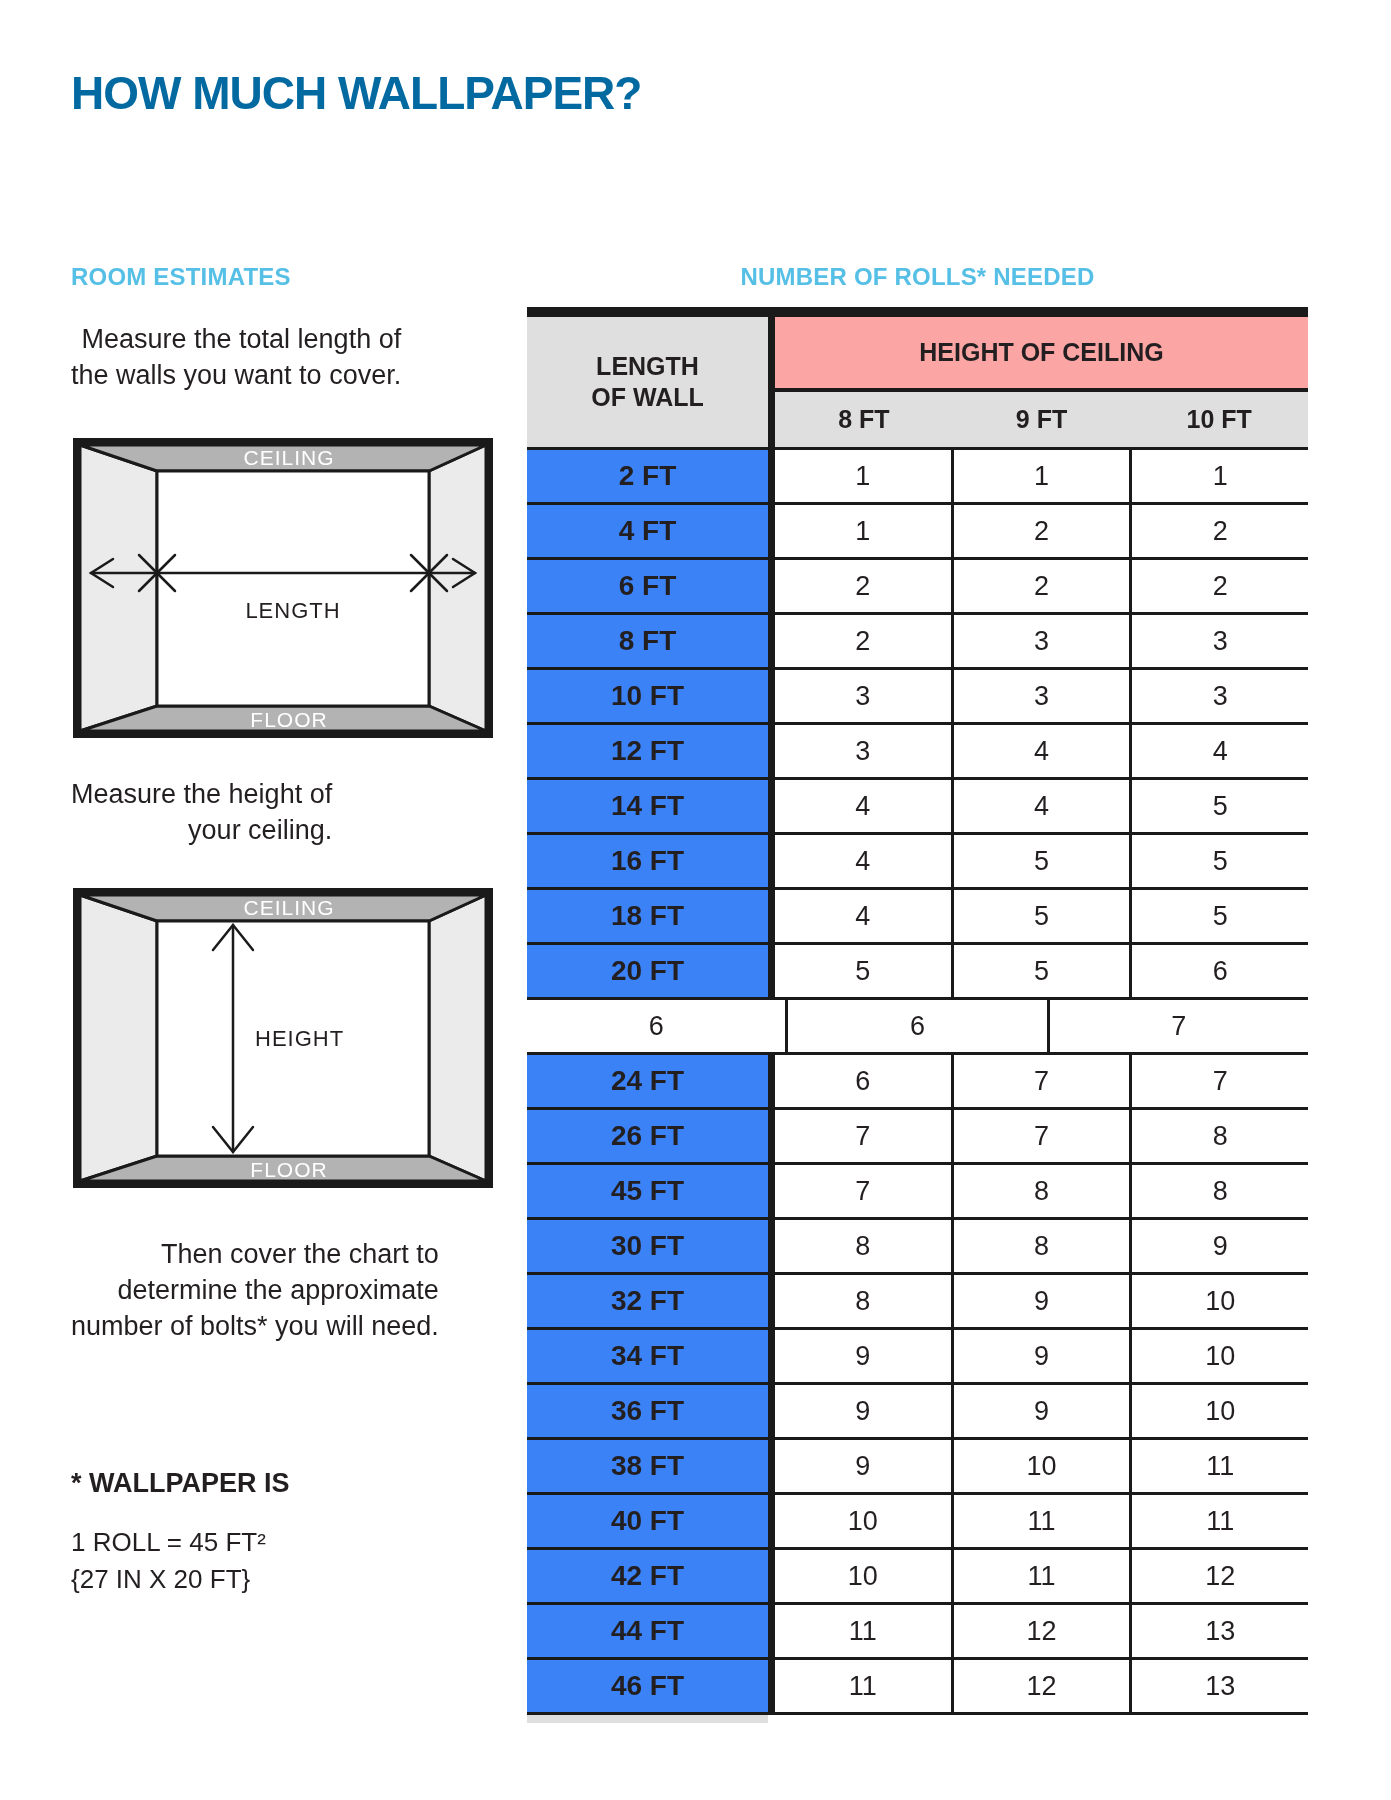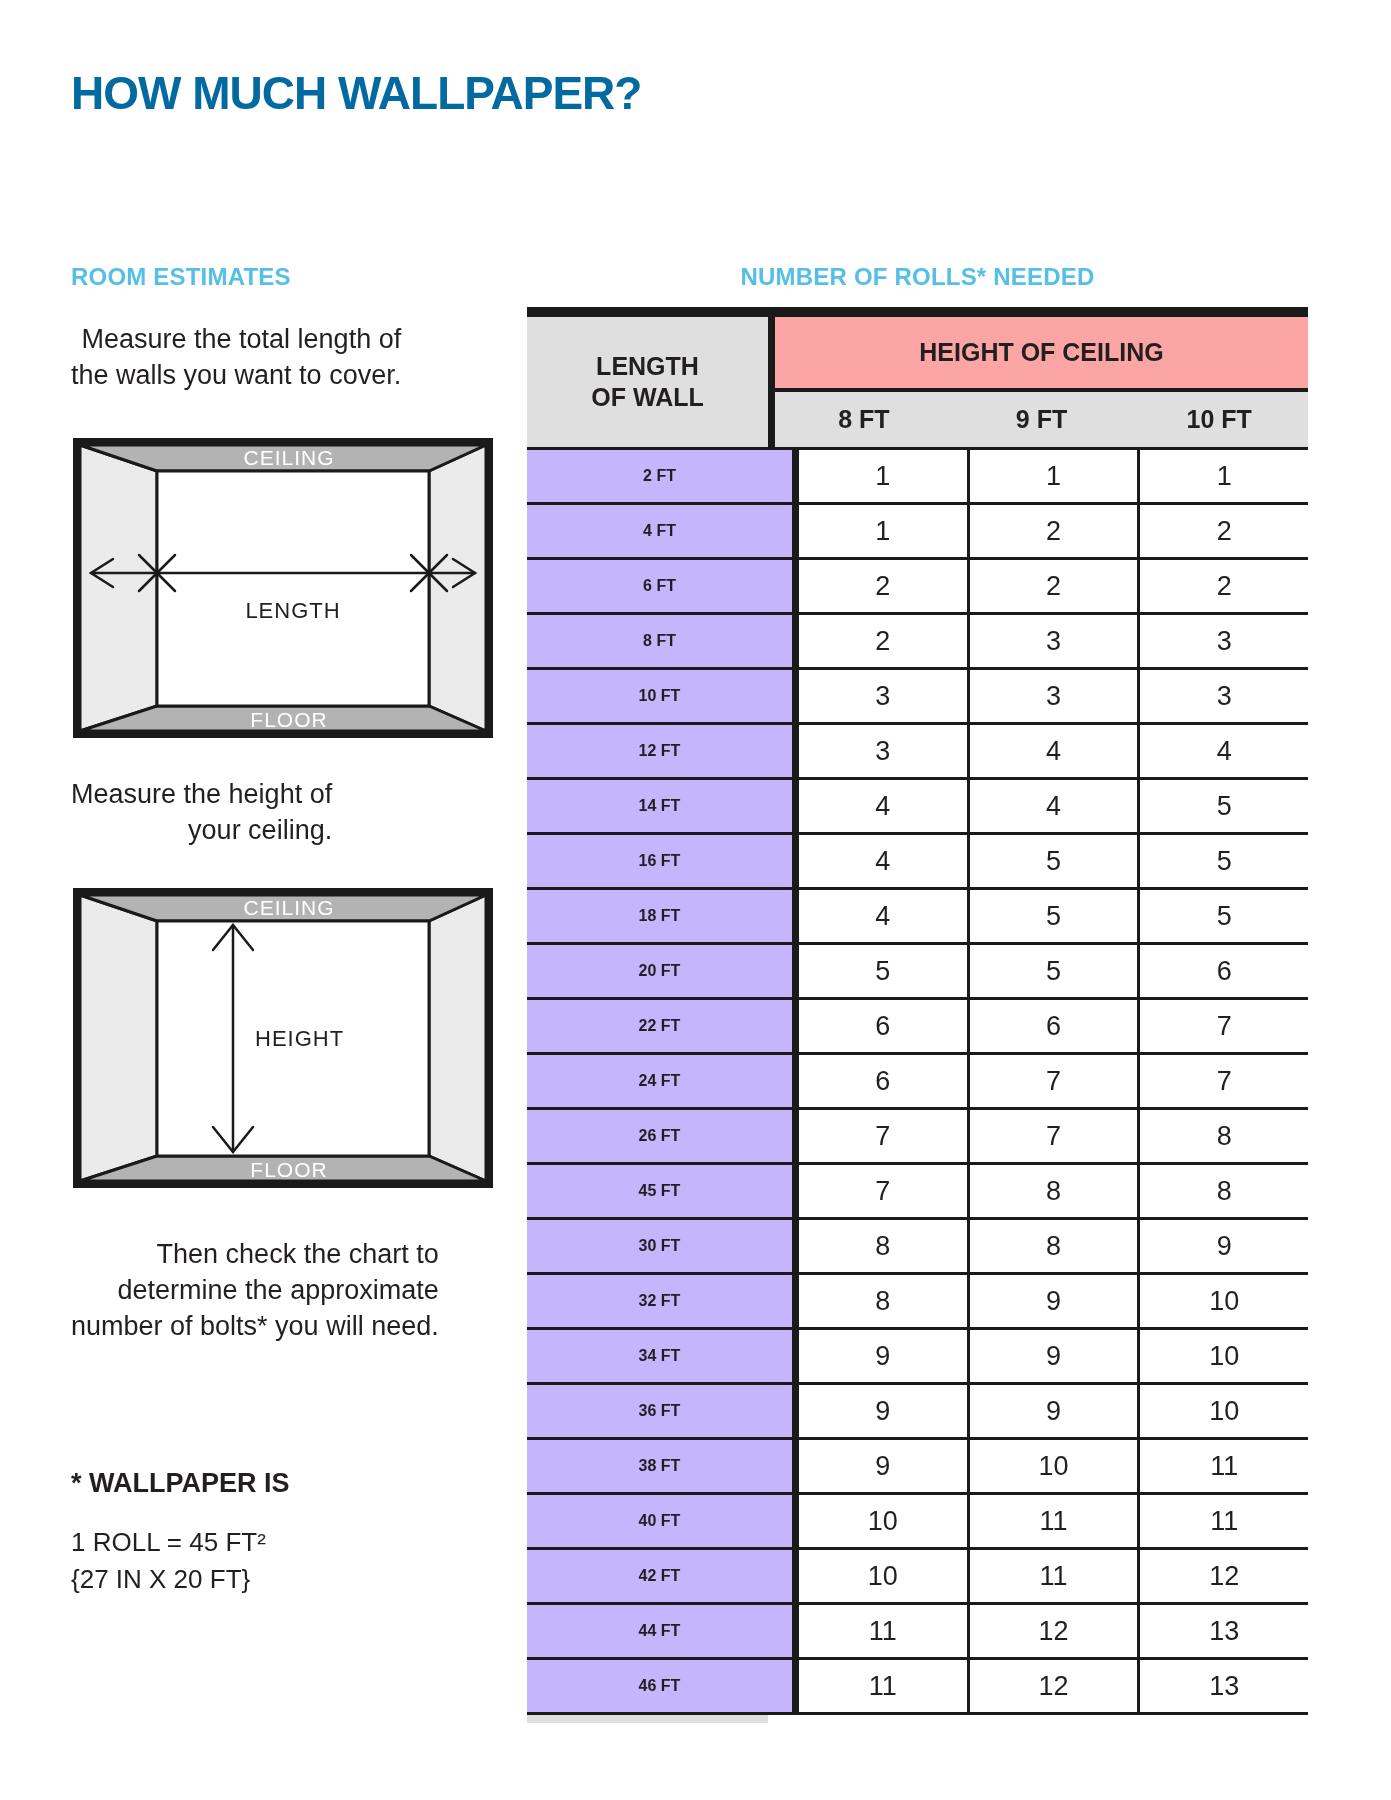--- a/index.html
+++ b/index.html
@@ -63,24 +63,24 @@
     display:flex; align-items:center; justify-content:center;
     font-size:25px; font-weight:bold;
   }
   .subrow { flex:1; background:#DFDFDF; display:flex; }
   .sub {
     flex:1; display:flex; align-items:center; justify-content:center;
     font-size:25px; font-weight:bold;
   }
   .trow { display:flex; height:55px; box-sizing:border-box; border-top:3px solid #1A1A1A; }
   .rlabel {
-    width:272px; box-sizing:border-box; border-right:7px solid #1A1A1A;
-    background:#c4b5fd;
+    width:248px; box-sizing:border-box; border-right:7px solid #1A1A1A;
+    background:#3b82f6;
     display:flex; align-items:center; justify-content:center;
-    font-size:16px; font-weight:bold;
+    font-size:28px; font-weight:bold;
   }
   .cell {
     flex:1; background:#ffffff;
     display:flex; align-items:center; justify-content:center;
     font-size:27px;
   }
   .cell + .cell { border-left:3px solid #1A1A1A; }
   .tbottom { height:3px; background:#1A1A1A; }
   .tsliver { height:8px; width:241px; background:#DFDFDF; }
 </style>
@@ -133,21 +133,21 @@
   <text x="216" y="289" text-anchor="middle" class="diag-label-white">FLOOR</text>
   <g stroke="#1A1A1A" stroke-width="2.5" fill="none" stroke-linecap="round">
     <line x1="160" y1="37" x2="160" y2="264"></line>
     <polyline points="140,62 160,37 180,62"></polyline>
     <polyline points="140,239 160,264 180,239"></polyline>
   </g>
   <text x="182" y="158" text-anchor="start" class="diag-label-black">HEIGHT</text>
 </svg>
 
 <div class="abs para para3">
-  <div>Then check the chart to</div>
+  <div>Then cover the chart to</div>
   <div>determine the approximate</div>
   <div>number of bolts* you will need.</div>
 </div>
 
 <div class="abs footnote">
   <div>* WALLPAPER IS</div>
 </div>
 
 <div class="abs rollspec">
   <div>1 ROLL = 45 FT²</div>
@@ -227,21 +227,20 @@
         <div class="cell">5</div>
         <div class="cell">5</div>
       </div>
       <div class="trow">
         <div class="rlabel">20 FT</div>
         <div class="cell">5</div>
         <div class="cell">5</div>
         <div class="cell">6</div>
       </div>
       <div class="trow">
-        <div class="rlabel">22 FT</div>
         <div class="cell">6</div>
         <div class="cell">6</div>
         <div class="cell">7</div>
       </div>
       <div class="trow">
         <div class="rlabel">24 FT</div>
         <div class="cell">6</div>
         <div class="cell">7</div>
         <div class="cell">7</div>
       </div>

